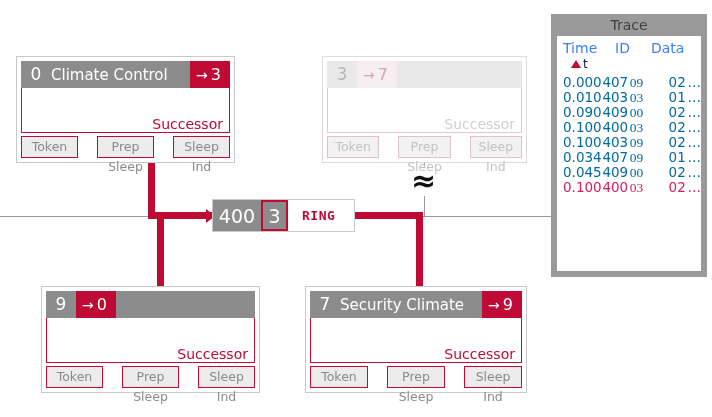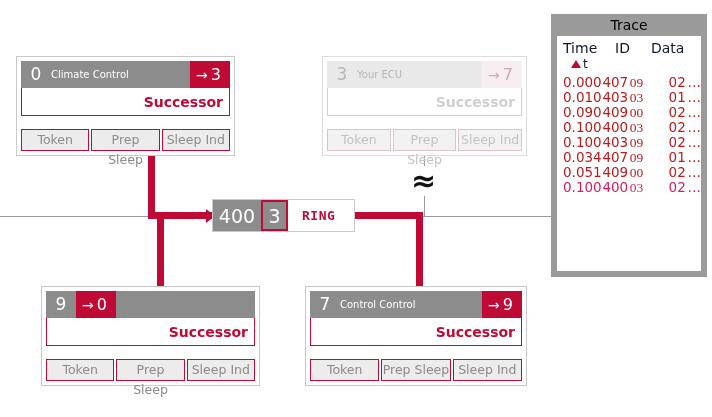--- a/index.html
+++ b/index.html
@@ -17,34 +17,34 @@
   
   .node{
     position:absolute;box-sizing:border-box;
     border:1px solid #c9c9c9;background:#ffffff;padding:4px;
   }
   .node-hdr{
     display:flex;align-items:center;background:#8c8c8c;color:#ffffff;
     height:27px;font-size:15px;box-sizing:border-box;
   }
   .hdr-id{width:30px;text-align:center;font-size:17px;line-height:1;}
-  .hdr-name{flex:1;font-size:10px;white-space:nowrap;}
+  .hdr-name{flex:1;font-size:15px;white-space:nowrap;}
   .hdr-succ{
     background:#BE0A35;color:#ffffff;height:27px;box-sizing:border-box;
     display:flex;align-items:center;justify-content:center;gap:3px;
     padding:0 9px 0 6px;font-size:16px;white-space:nowrap;
   }
   .hdr-succ .arw{font-size:14px;}
   .succ-row{
     box-sizing:border-box;border:1px solid #BE0A35;border-top:none;
-    background:#ffffff;height:28px;display:flex;align-items:center;
+    background:#ffffff;height:45px;display:flex;align-items:flex-end;
     justify-content:flex-end;padding-right:6px;
-    color:#BE0A35;font-size:14px;font-weight:bold;
-  }
-  .btn-row{display:flex;margin-top:13px;gap:2px;}
+    color:#BE0A35;font-size:14px;
+  }
+  .btn-row{display:flex;margin-top:3px;gap:19px;}
   .nbtn{
     flex:1;box-sizing:border-box;border:1px solid #BE0A35;background:#ececec;
     color:#8a8a8a;font-size:12.5px;text-align:center;line-height:20px;height:22px;
   }
 
   
   .node.faded{border-color:#dcdcdc;}
   .node.faded .node-hdr{background:#e9e9e9;color:#b6b6b6;}
   .node.faded .hdr-succ{background:#f7eef1;color:#d2a8b6;}
   .node.faded .succ-row{border-color:#e2c6d0;color:#cfcfcf;}
@@ -75,38 +75,38 @@
     position:absolute;font-size:30px;line-height:1;color:#111111;
     font-weight:bold;background:#ffffff;padding:0 2px;
   }
 
   
   .trace{
     position:absolute;box-sizing:border-box;background:#9a9a9a;
     padding:0 6px 6px 6px;
   }
   .trace-title{
-    color:#000000;font-size:14px;text-align:center;line-height:22px;height:22px;
+    color:#404040;font-size:14px;text-align:center;line-height:22px;height:22px;
   }
   .trace-body{
     background:#ffffff;box-sizing:border-box;height:calc(100% - 22px);
     padding:4px 0 0 6px;overflow:hidden;
   }
   .trace-head{
-    display:flex;color:#0f172a;font-size:14px;line-height:16px;
+    display:flex;color:#3b82f6;font-size:14px;line-height:16px;
   }
   .th-time{width:52px;}
   .th-id{width:36px;}
   .th-data{width:auto;}
   .sortrow{height:15px;display:flex;align-items:center;color:#1a1a3a;font-size:12px;}
   .tri{
     width:0;height:0;border-left:5px solid transparent;border-right:5px solid transparent;
     border-bottom:8px solid #BE0A35;margin:0 2px 0 8px;
   }
-  .trow{display:flex;color:#b91c1c;font-size:13.5px;line-height:15px;
+  .trow{display:flex;color:#0369a1;font-size:13.5px;line-height:15px;
     font-family:"DejaVu Sans","Liberation Sans",sans-serif;}
   .trow.hl{color:#D81B60;}
   .c-time{width:52px;}
   .c-id{width:36px;}
   .c-d0{width:25px;font-family:Liberation Serif, serif;}
   .c-d1{width:25px;margin-left:20px;}
   .c-ell{width:auto;}
 </style>
 </head>
 <body>
@@ -147,21 +147,20 @@
     <div class="btn-row">
       <div class="nbtn">Token</div>
       <div class="nbtn">Prep Sleep</div>
       <div class="nbtn">Sleep Ind</div>
     </div>
   </div>
 
   <div class="node faded" style="left:322px;top:56px;width:205px;">
     <div class="node-hdr">
       <span class="hdr-id">3</span>
-      <span class="hdr-name">Your ECU</span>
       <span class="hdr-succ">
         <span class="arw">→</span>
         <span>7</span>
       </span>
     </div>
     <div class="succ-row">
       <span>Successor</span>
     </div>
     <div class="btn-row">
       <div class="nbtn">Token</div>
@@ -184,21 +183,21 @@
     <div class="btn-row">
       <div class="nbtn">Token</div>
       <div class="nbtn">Prep Sleep</div>
       <div class="nbtn">Sleep Ind</div>
     </div>
   </div>
 
   <div class="node" style="left:305px;top:286px;width:222px;">
     <div class="node-hdr">
       <span class="hdr-id">7</span>
-      <span class="hdr-name">Control Control</span>
+      <span class="hdr-name">Security Climate</span>
       <span class="hdr-succ">
         <span class="arw">→</span>
         <span>9</span>
       </span>
     </div>
     <div class="succ-row">
       <span>Successor</span>
     </div>
     <div class="btn-row">
       <div class="nbtn">Token</div>
@@ -262,21 +261,21 @@
         <span class="c-ell">…</span>
       </div>
       <div class="trow">
         <span class="c-time">0.034</span>
         <span class="c-id">407</span>
         <span class="c-d0">09</span>
         <span class="c-d1">01</span>
         <span class="c-ell">…</span>
       </div>
       <div class="trow">
-        <span class="c-time">0.051</span>
+        <span class="c-time">0.045</span>
         <span class="c-id">409</span>
         <span class="c-d0">00</span>
         <span class="c-d1">02</span>
         <span class="c-ell">…</span>
       </div>
       <div class="trow hl">
         <span class="c-time">0.100</span>
         <span class="c-id">400</span>
         <span class="c-d0">03</span>
         <span class="c-d1">02</span>

